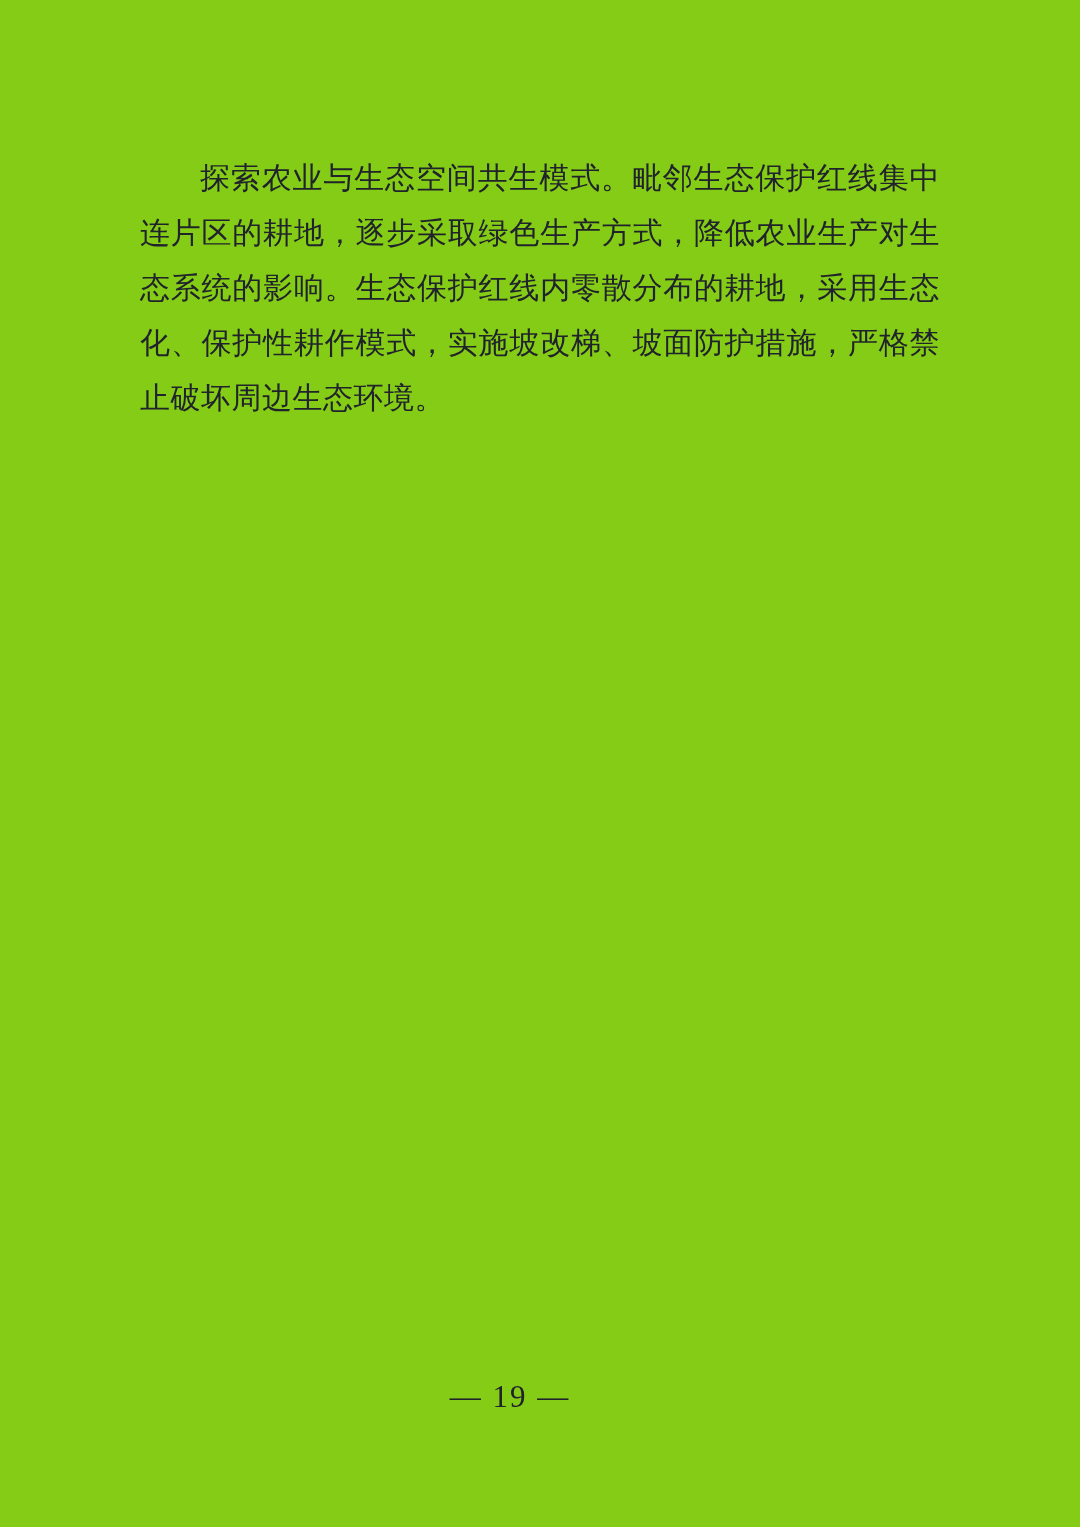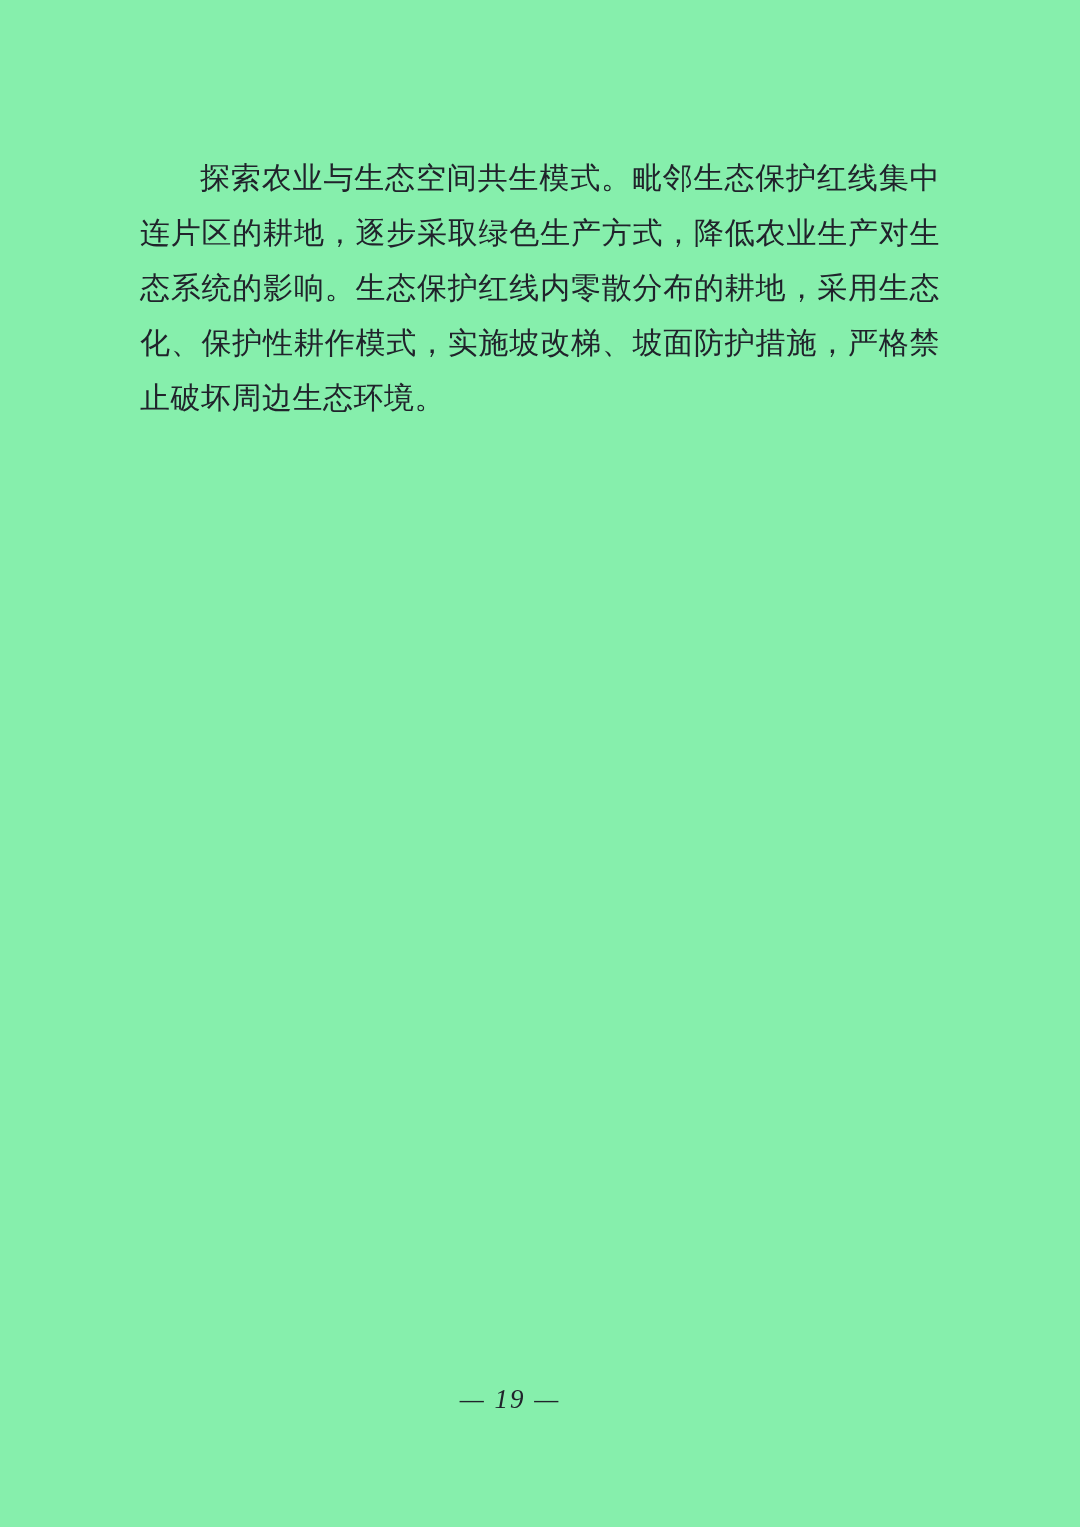--- a/index.html
+++ b/index.html
@@ -11,21 +11,21 @@
     width: 1080px;
     height: 1527px;
     font-family: "Liberation Serif", "DejaVu Serif", serif;
     color: #1a1a1a;
     position: relative;
     overflow: hidden;
   }
   .page {
     position: absolute;
     inset: 0;
-    background: #86efac;
+    background: #84cc16;
   }
   .content-area {
     position: absolute;
     left: 140px;
     top: 150px;
     width: 800px;
   }
   .body-paragraph {
     font-size: 30px;
     line-height: 55px;
@@ -40,25 +40,24 @@
   }
   .page-footer {
     position: absolute;
     left: 0;
     right: 0;
     bottom: 112px;
     text-align: center;
     padding-right: 60px;
   }
   .page-number {
-    font-size: 27px;
+    font-size: 31px;
     color: #20232b;
     letter-spacing: 2px;
     font-family: "Liberation Serif", "DejaVu Serif", serif;
-    font-style: italic;
   }
 </style>
 </head>
 <body>
 
 <div class="page">
 
   <div class="content-area">
     <p class="body-paragraph">探索农业与生态空间共生模式。毗邻生态保护红线集中连片区的耕地，逐步采取绿色生产方式，降低农业生产对生态系统的影响。生态保护红线内零散分布的耕地，采用生态化、保护性耕作模式，实施坡改梯、坡面防护措施，严格禁止破坏周边生态环境。</p>
   </div>

